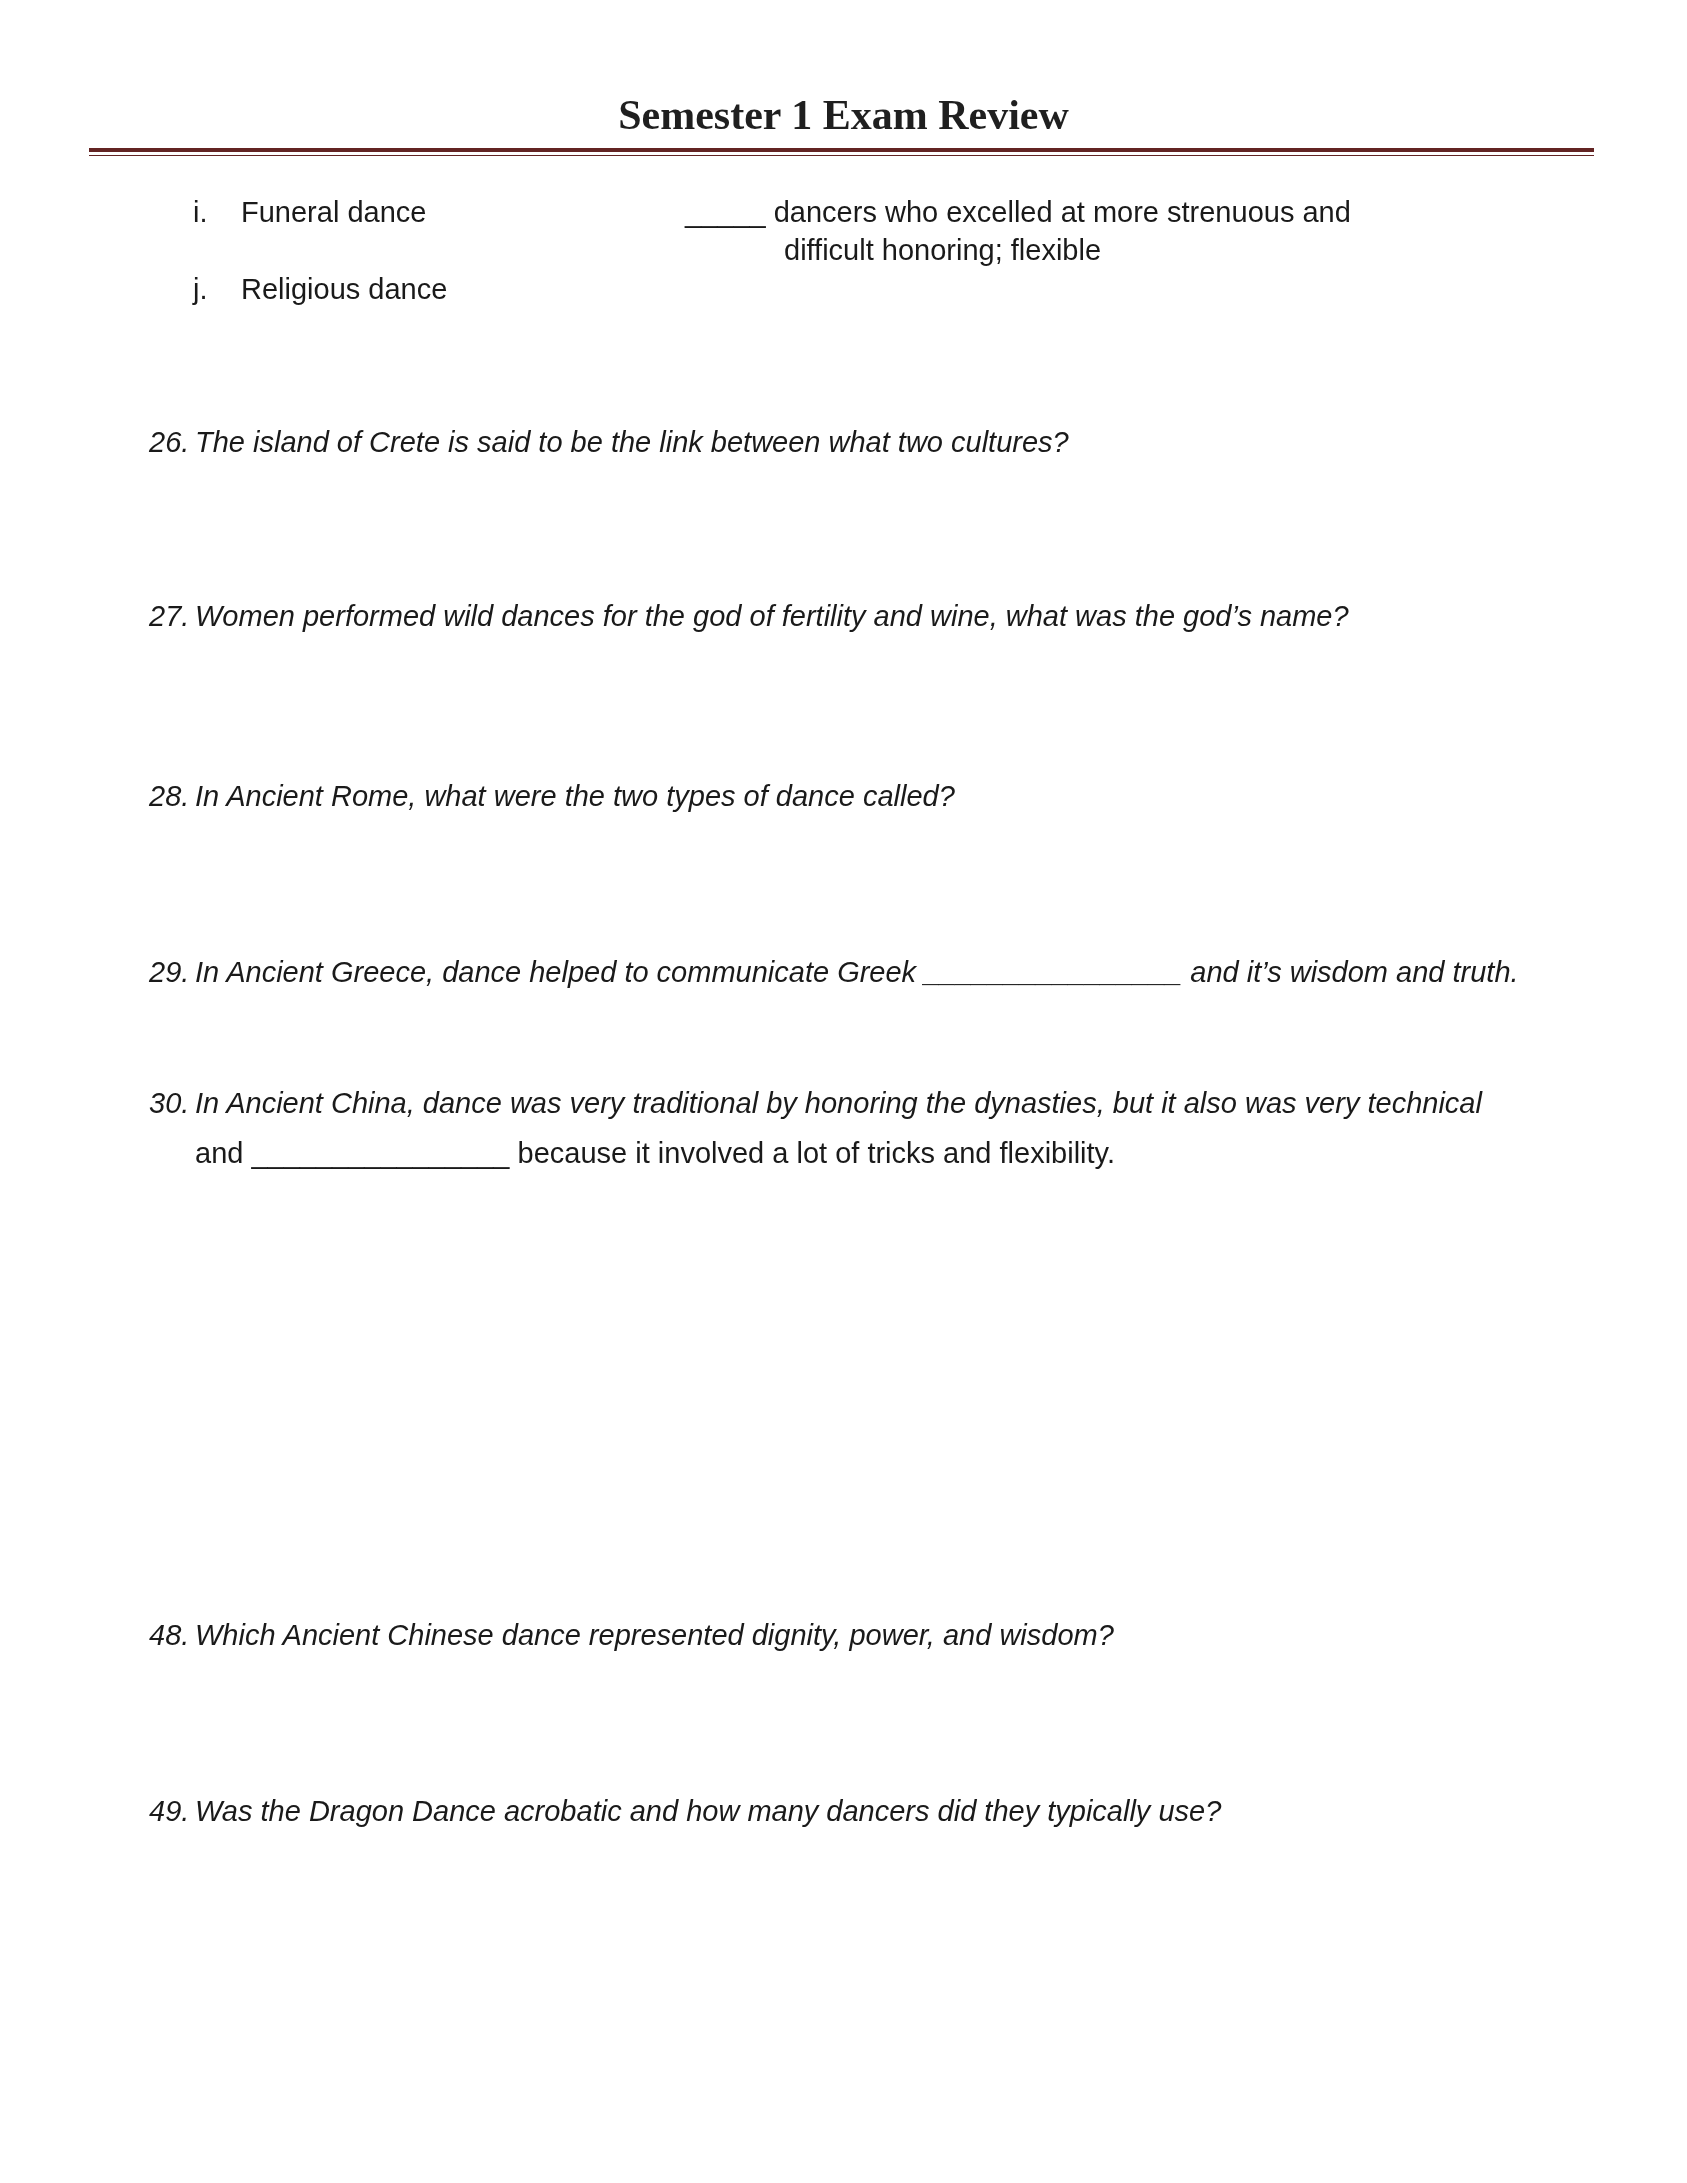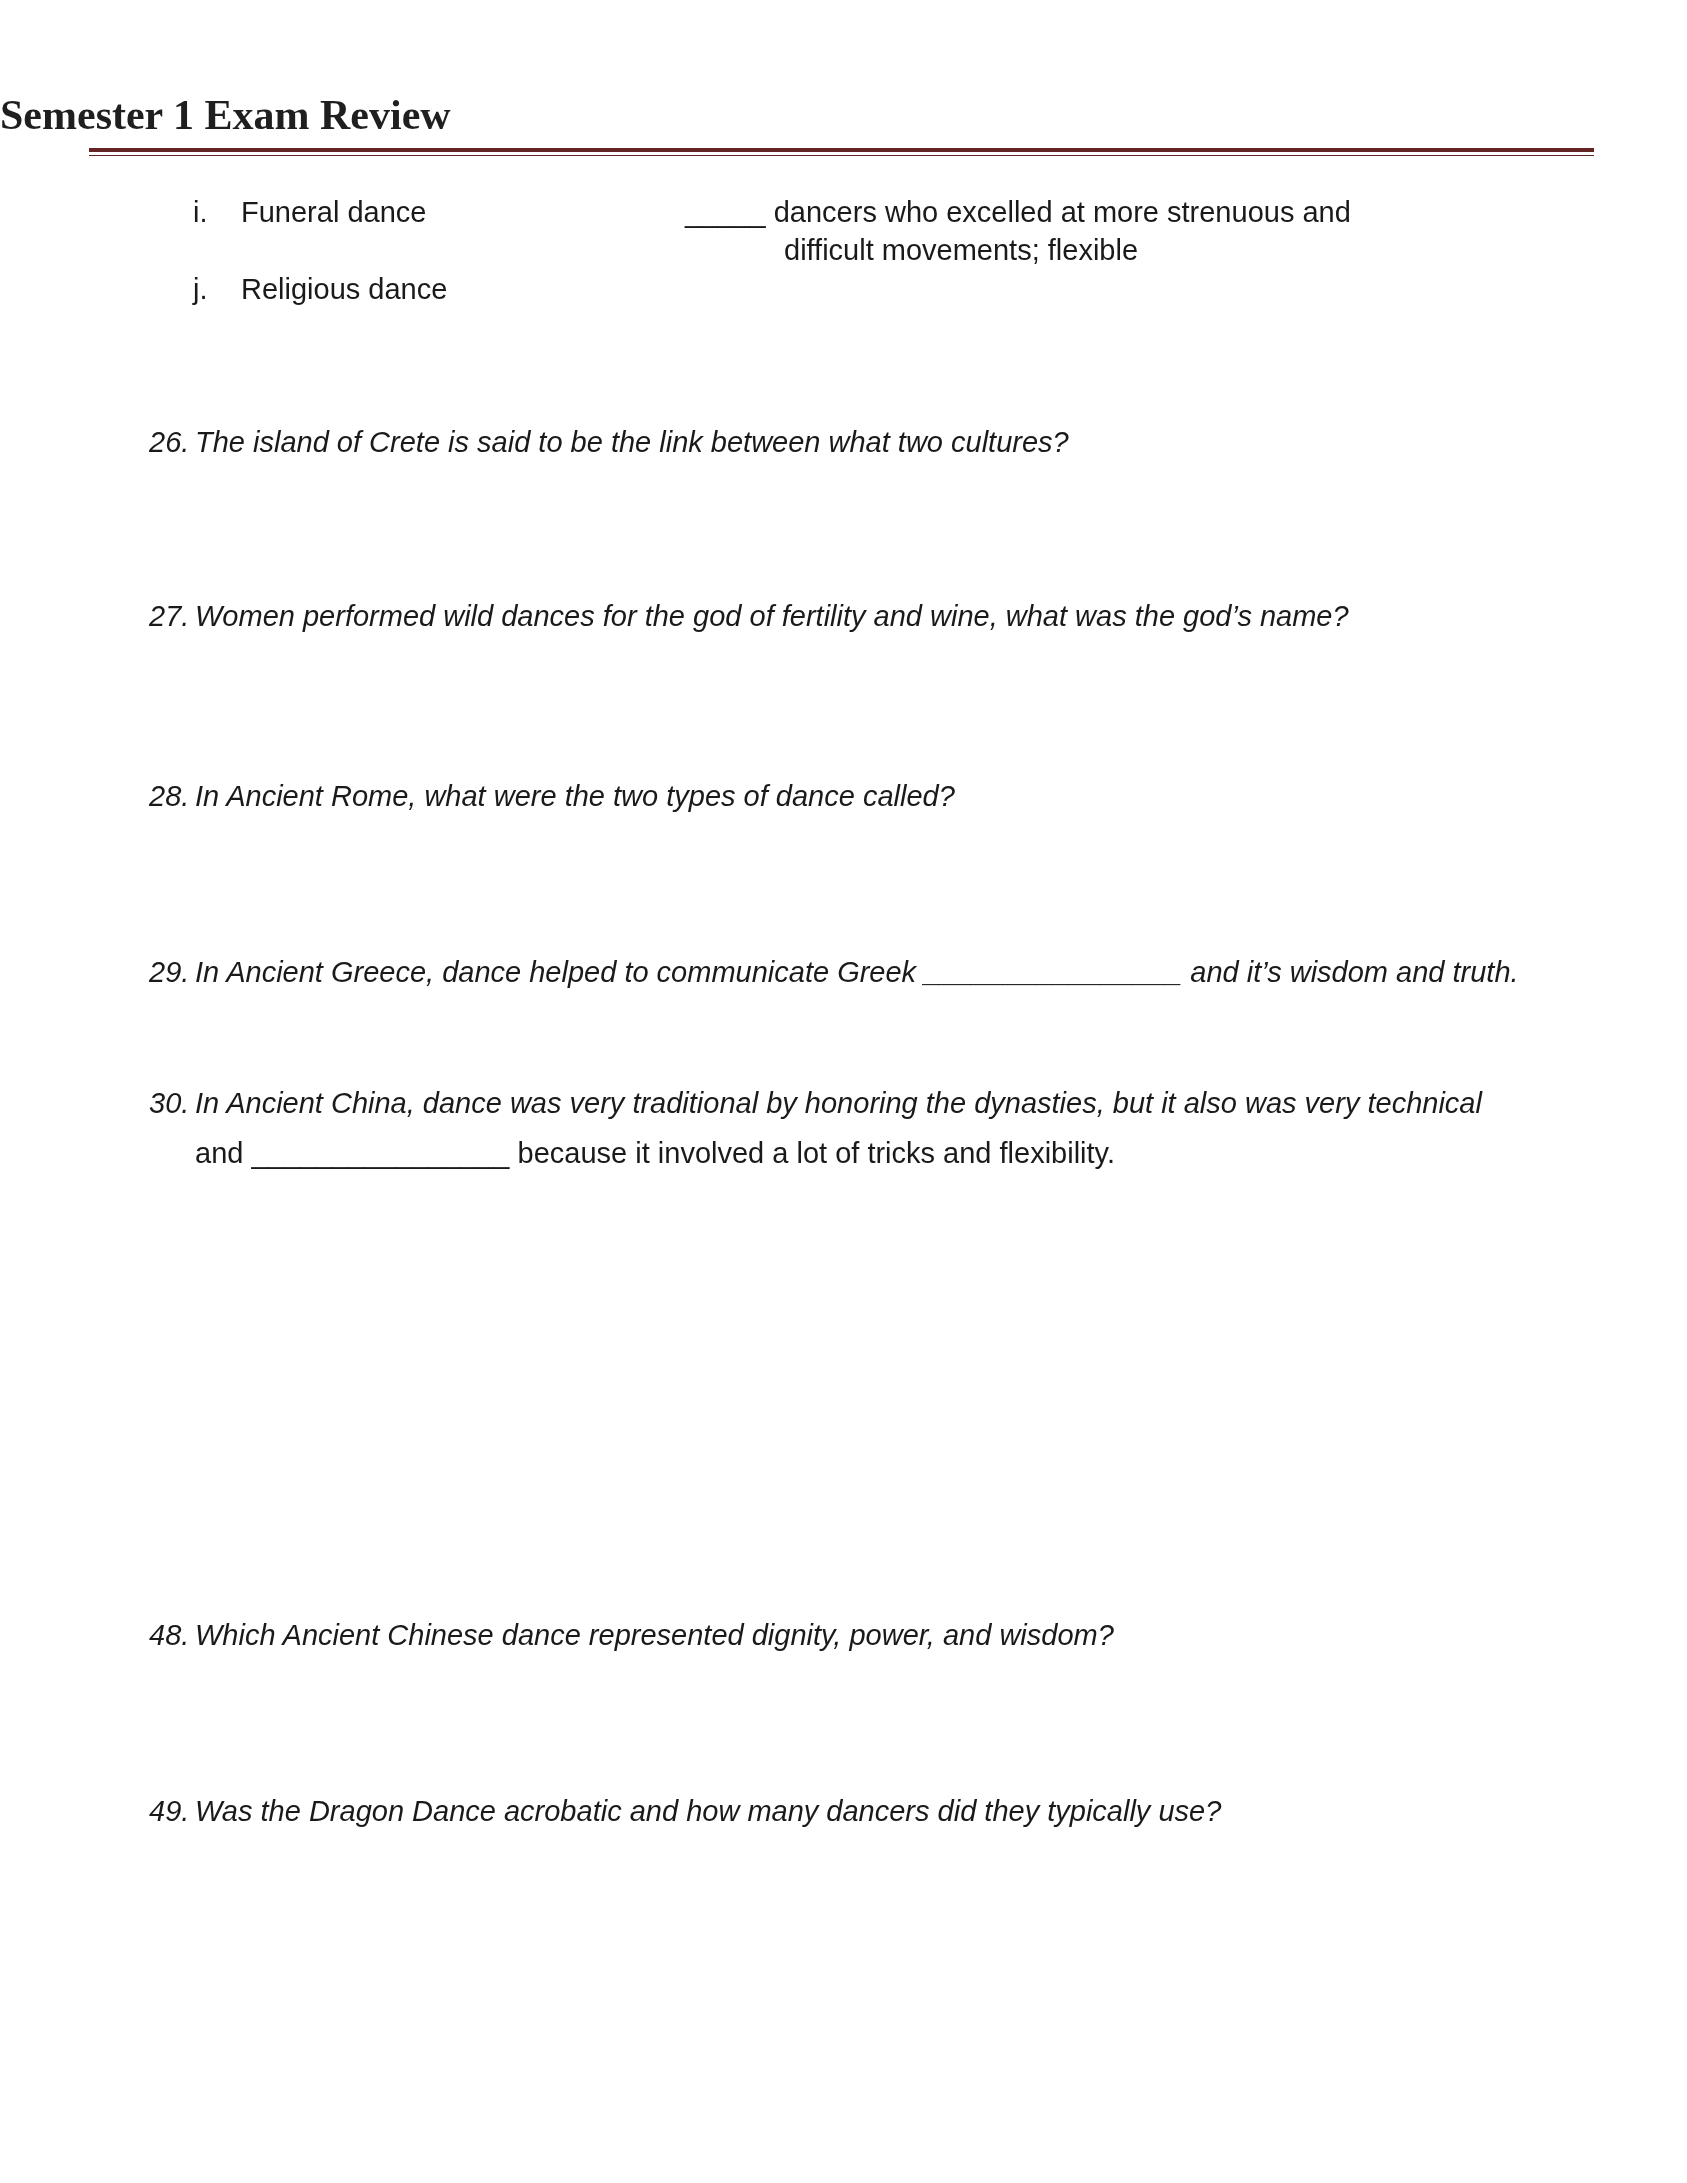--- a/index.html
+++ b/index.html
@@ -16,20 +16,21 @@
     font-size: 29px;
     line-height: 38px;
     color: #1a1a1a;
   }
   .title {
     position: absolute;
     top: 91px;
     left: 0;
     width: 1687px;
     margin: 0;
+    text-align: center;
     font-family: "Liberation Serif", serif;
     font-size: 42px;
     line-height: 49px;
     font-weight: 600;
     color: #1f1f1f;
   }
   .title-rule {
     position: absolute;
     top: 148px;
     left: 89px;
@@ -82,21 +83,21 @@
 
 <div class="page">
 
   <h1 class="title">Semester 1 Exam Review</h1>
   <div class="title-rule"></div>
 
   <div class="match-row" style="top:193px">
     <span class="mletter">i.</span><span>Funeral dance</span>
     <div class="mdef">
       <div class="defline1"><span class="blank">_____</span> <span>dancers who excelled at more strenuous and</span></div>
-      <div class="defline2">difficult movements; flexible</div>
+      <div class="defline2">difficult honoring; flexible</div>
     </div>
   </div>
 
   <div class="match-row" style="top:270px">
     <span class="mletter">j.</span><span>Religious dance</span>
   </div>
 
   <div class="question" style="top:423px">
     <div class="qline"><span class="qnum">26.</span><span>The island of Crete is said to be the link between what two cultures?</span></div>
   </div>

